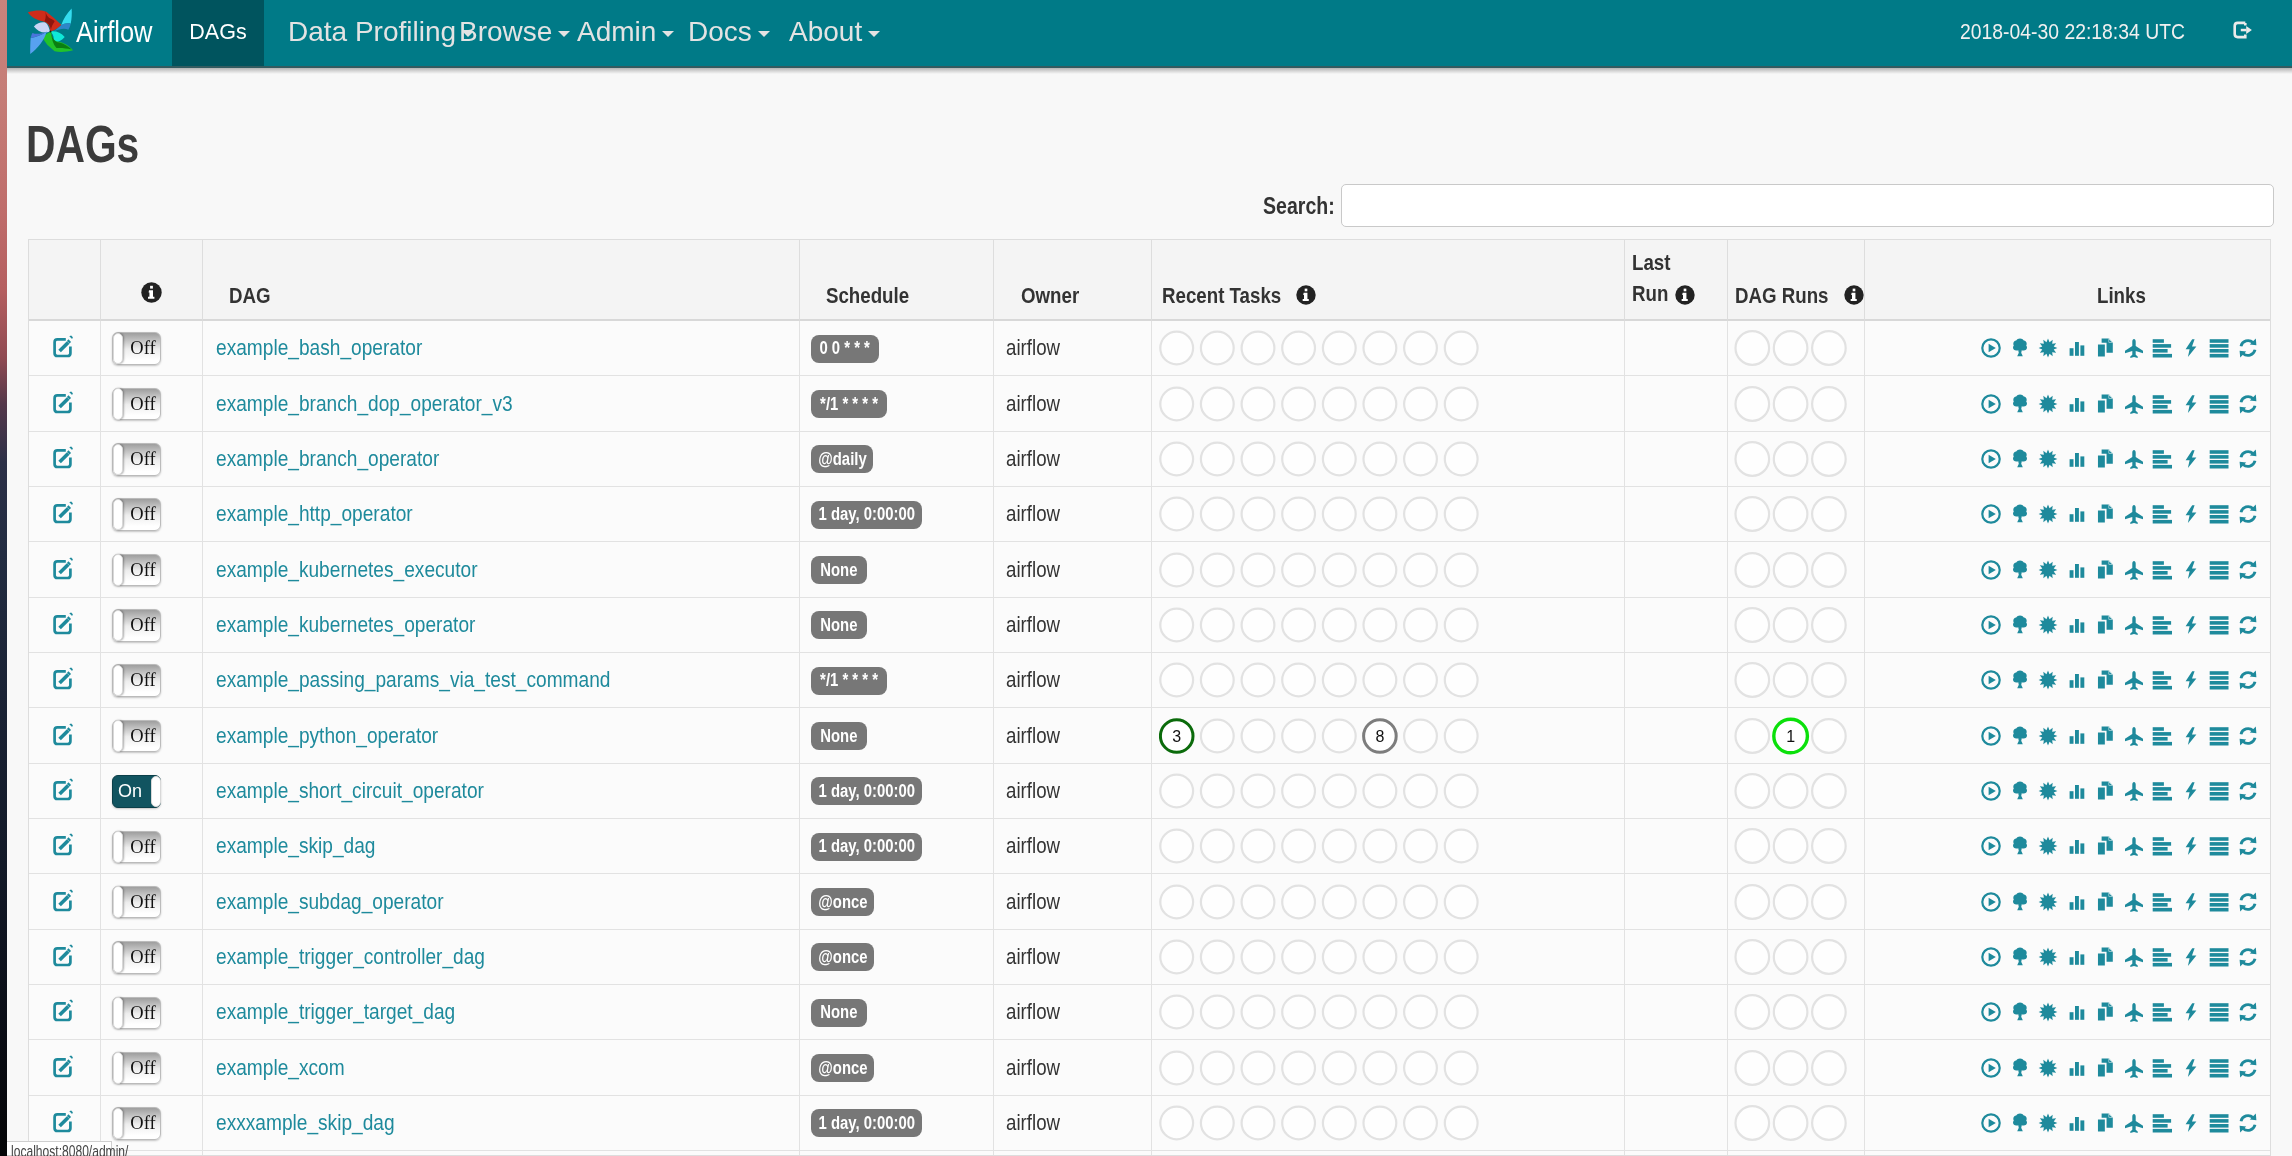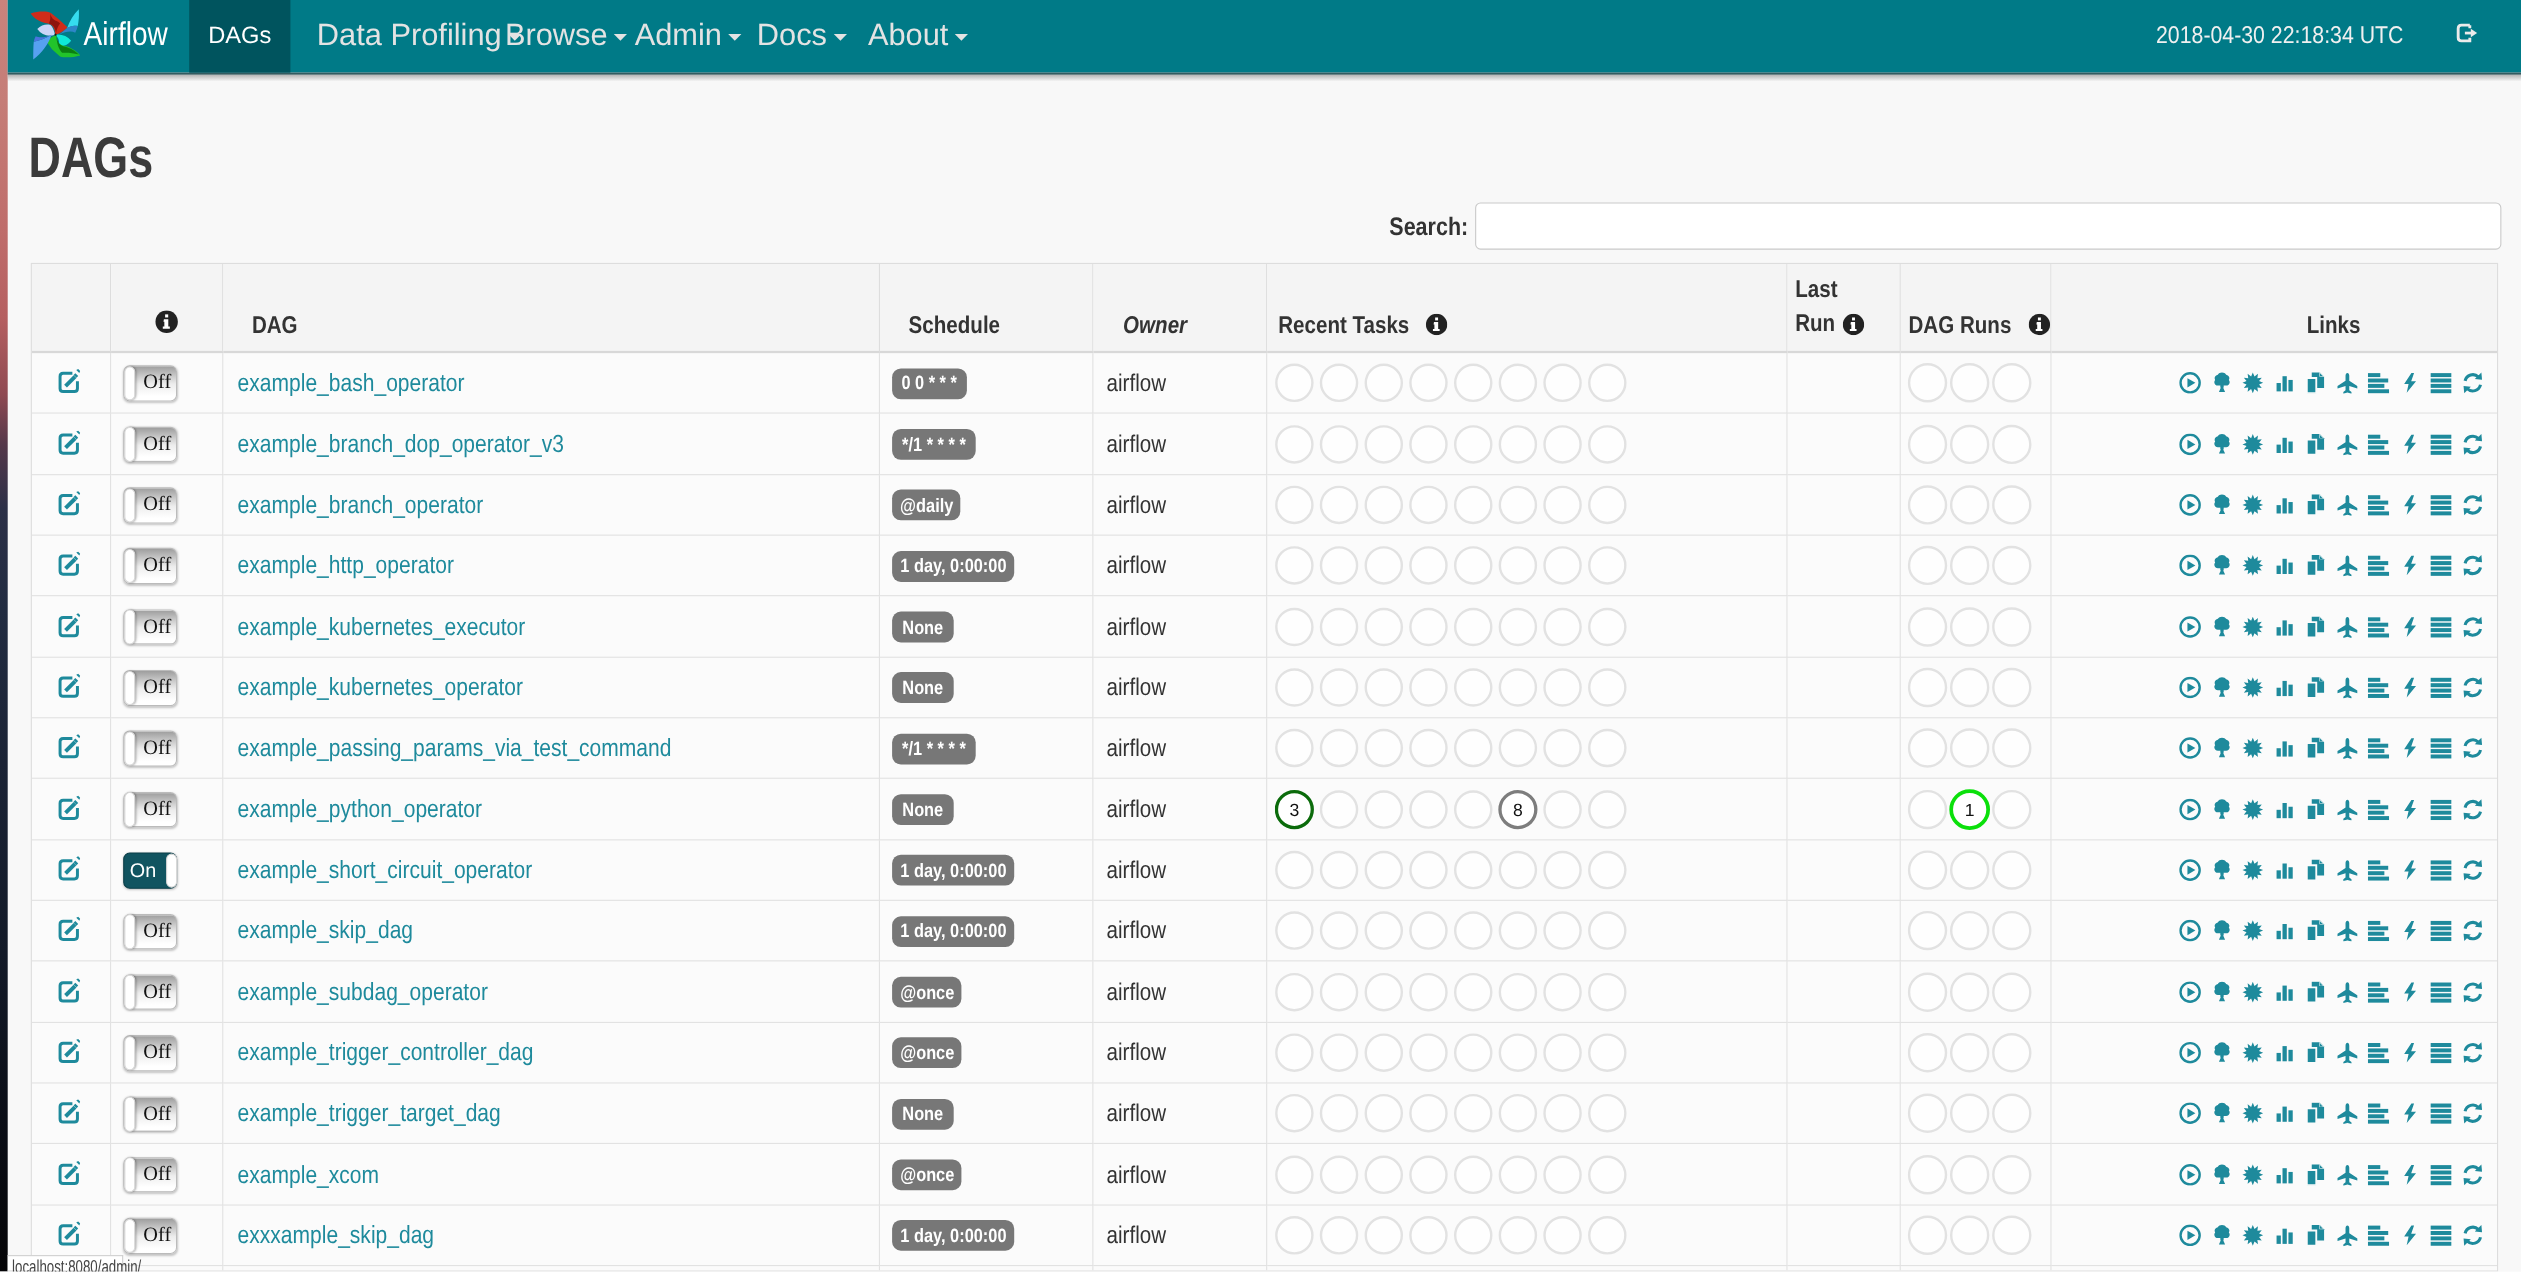--- a/index.html
+++ b/index.html
@@ -175,21 +175,21 @@
       <svg width="21" height="21" style="margin-bottom:6px">
         <use href="#i-info"></use>
       </svg>
     </div>
 <div class="th col3" style="padding-left:26px;">
       <span class="cnd">DAG</span>
     </div>
 <div class="th col4" style="padding-left:26px;">
       <span class="cnd">Schedule</span>
     </div>
-<div class="th col5" style="padding-left:27px;font-style:italic;">
+<div class="th col5" style="padding-left:27px;">
       <span class="cnd">Owner</span>
     </div>
 <div class="th col6" style="padding-left:10px;">
       <span class="cnd">Recent Tasks</span>
       <svg class="hi" style="left:137px;" width="20" height="20">
         <use href="#i-info"></use>
       </svg>
     </div>
 <div class="th col7" style="padding-left:7px;">
       <span class="cnd" style="line-height:30.5px;">Last<br>Run</span>

